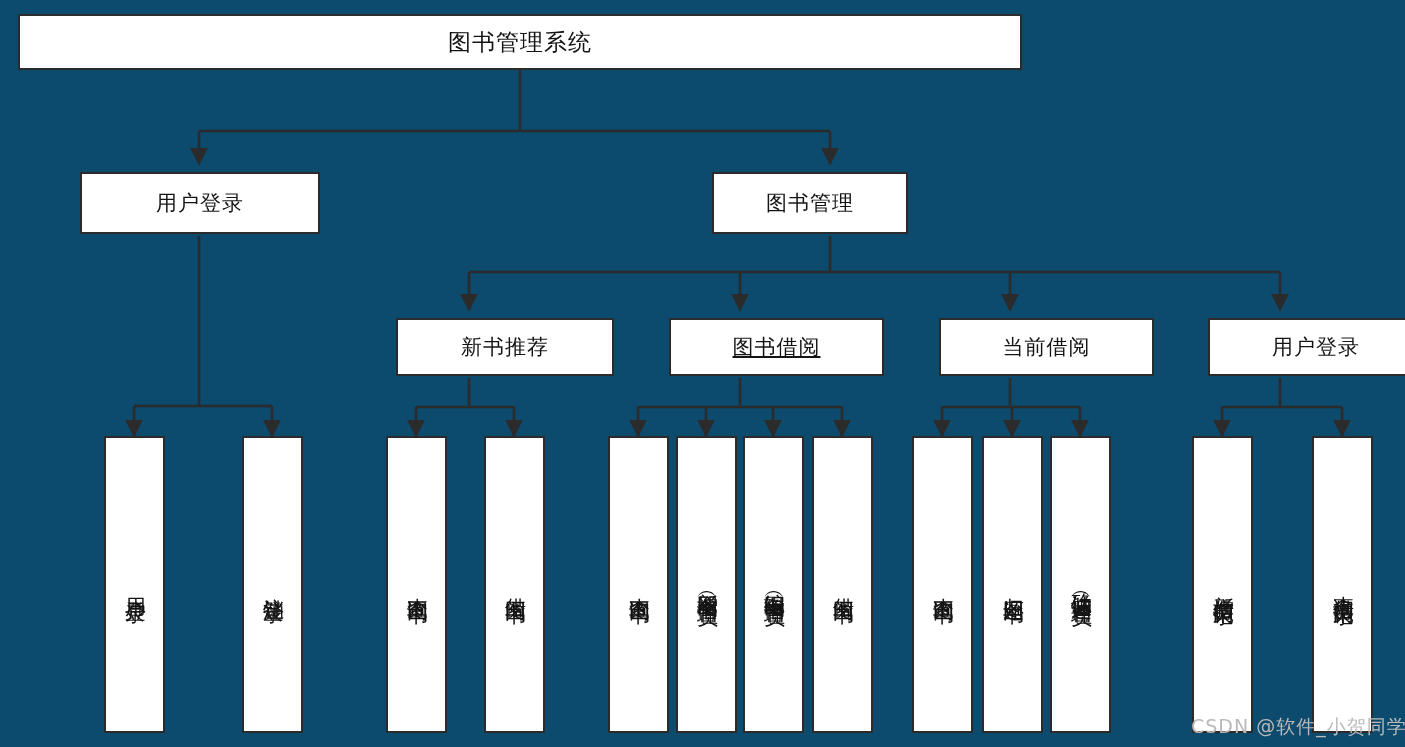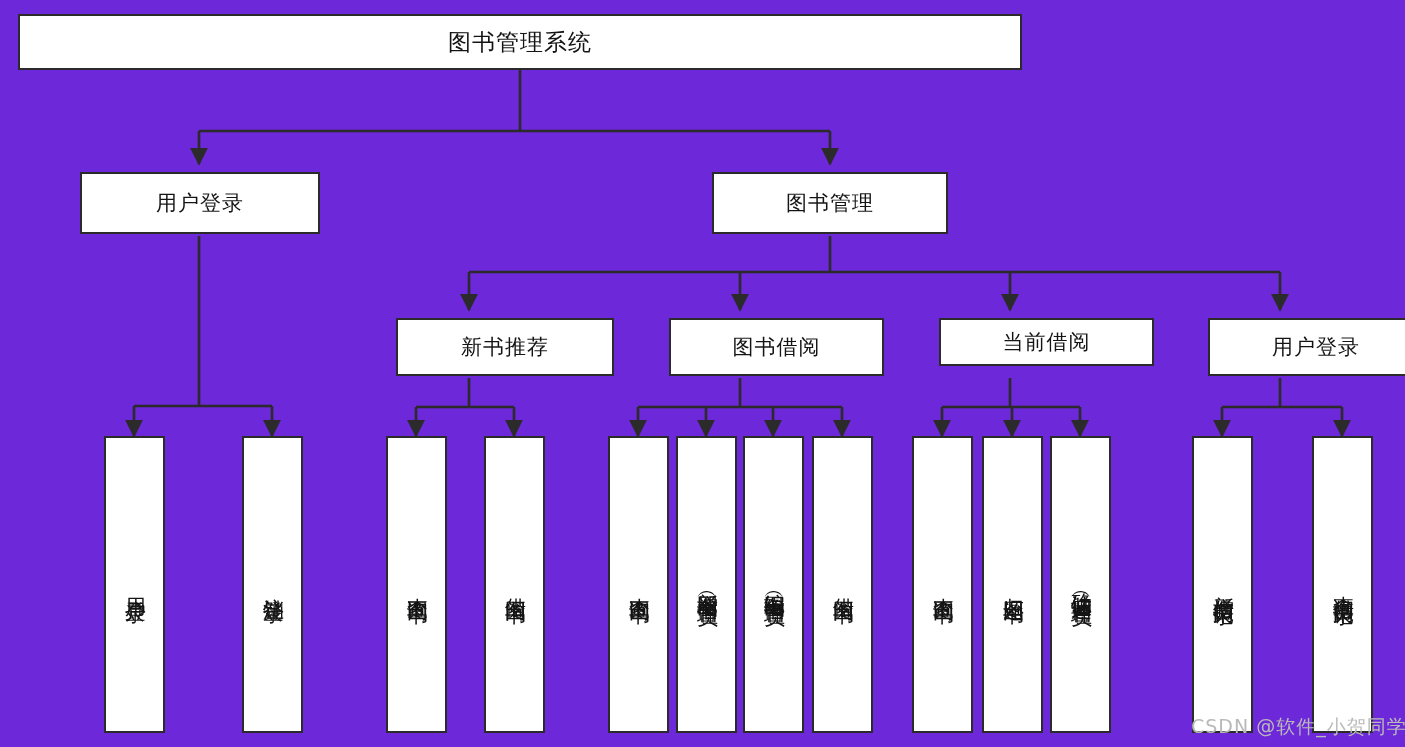--- a/index.html
+++ b/index.html
@@ -4,21 +4,21 @@
 <style>
   html,body{margin:0;padding:0;background:#ffffff;}
   body{
     font-family:"DejaVu Sans","Liberation Sans",sans-serif;
     color:#1a1a1a;
   }
   #canvas{
     position:relative;
     width:1405px;
     height:747px;
-    background:#6d28d9;
+    background:#0c4a6e;
     overflow:hidden;
   }
   svg#wires{
     position:absolute;
     left:0;top:0;
     width:1405px;height:747px;
     pointer-events:none;
   }
   .node{
     position:absolute;
@@ -119,31 +119,31 @@
     </g>
   </svg>
 
   <div class="node root" style="left:18px;top:14px;width:1004px;height:56px;">
     <span>图书管理系统</span>
   </div>
 
   <div class="node lvl1" style="left:80px;top:172px;width:240px;height:62px;">
     <span>用户登录</span>
   </div>
-  <div class="node lvl1" style="left:712px;top:172px;width:236px;height:62px;">
+  <div class="node lvl1" style="left:712px;top:172px;width:196px;height:62px;">
     <span>图书管理</span>
   </div>
 
   <div class="node lvl2" style="left:360px;top:318px;width:218px;height:58px;">
     <span>新书推荐</span>
   </div>
-  <div class="node lvl2" style="left:633px;top:318px;width:215px;height:58px;">
+  <div class="node lvl2" style="left:633px;top:318px;width:215px;height:58px;text-decoration:underline;">
     <span>图书借阅</span>
   </div>
-  <div class="node lvl2" style="left:903px;top:318px;width:215px;height:48px;">
+  <div class="node lvl2" style="left:903px;top:318px;width:215px;height:58px;">
     <span>当前借阅</span>
   </div>
   <div class="node lvl2" style="left:1172px;top:318px;width:216px;height:58px;">
     <span>用户登录</span>
   </div>
 
   <div class="node leaf" style="left:104px;top:436px;width:61px;height:297px;">
     <span class="vtext">用户登录</span>
   </div>
   <div class="node leaf" style="left:242px;top:436px;width:61px;height:297px;">

